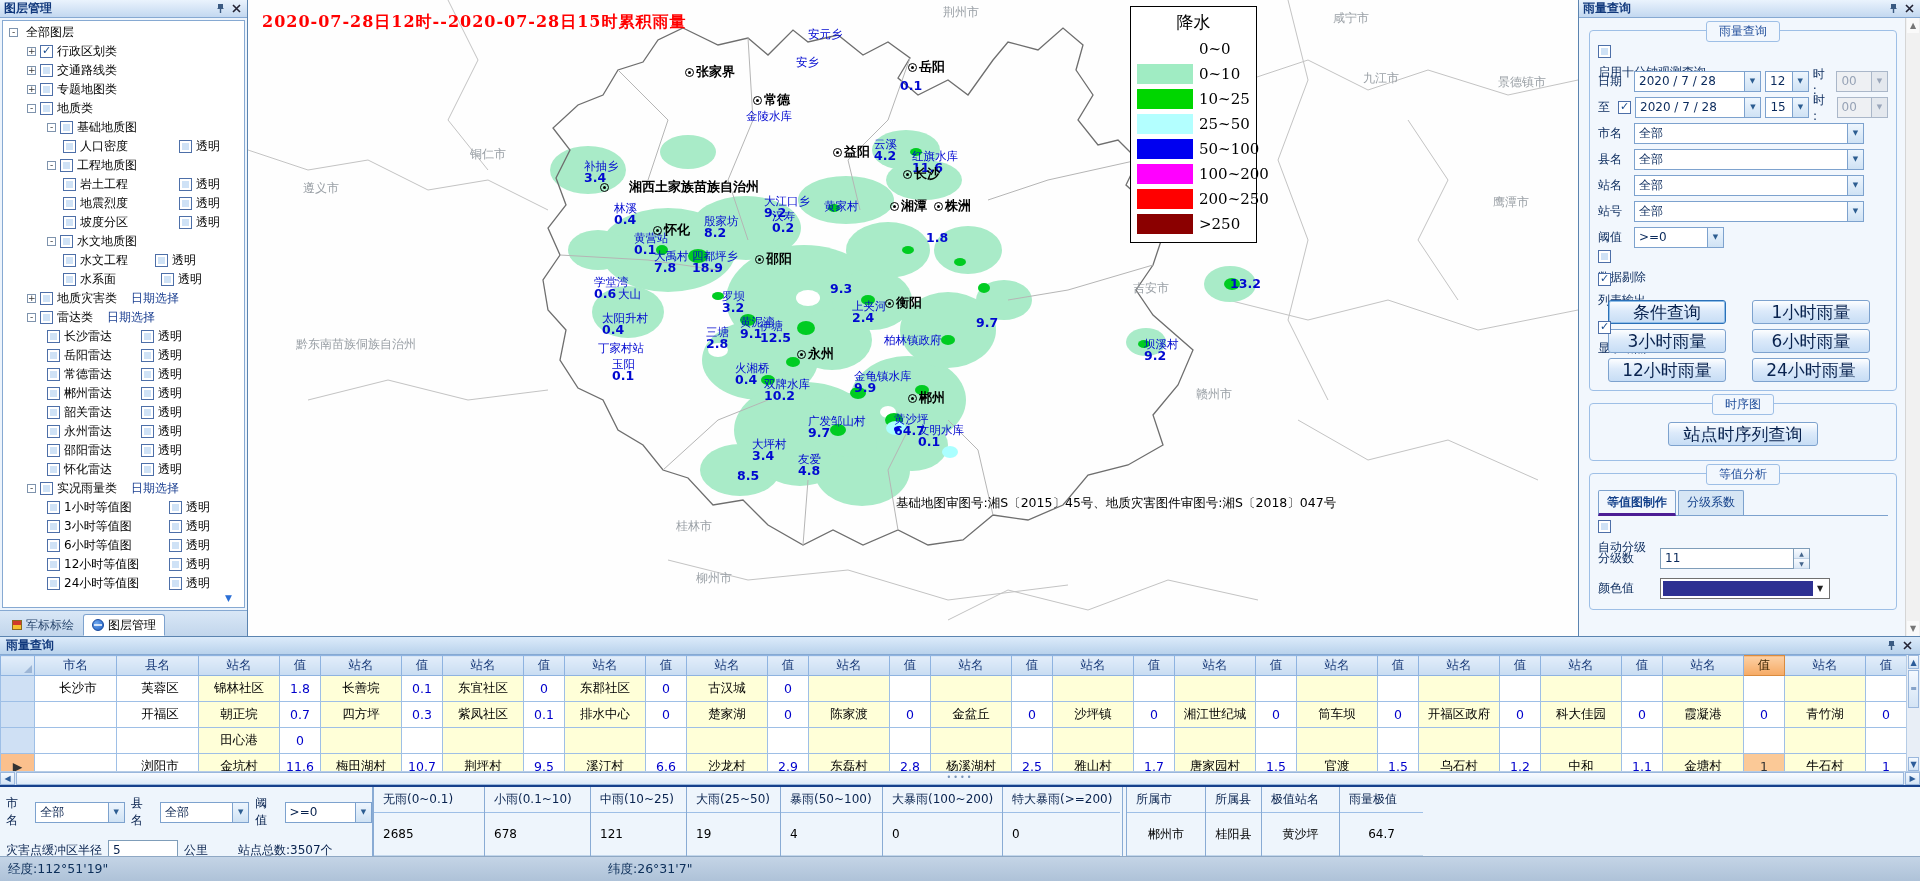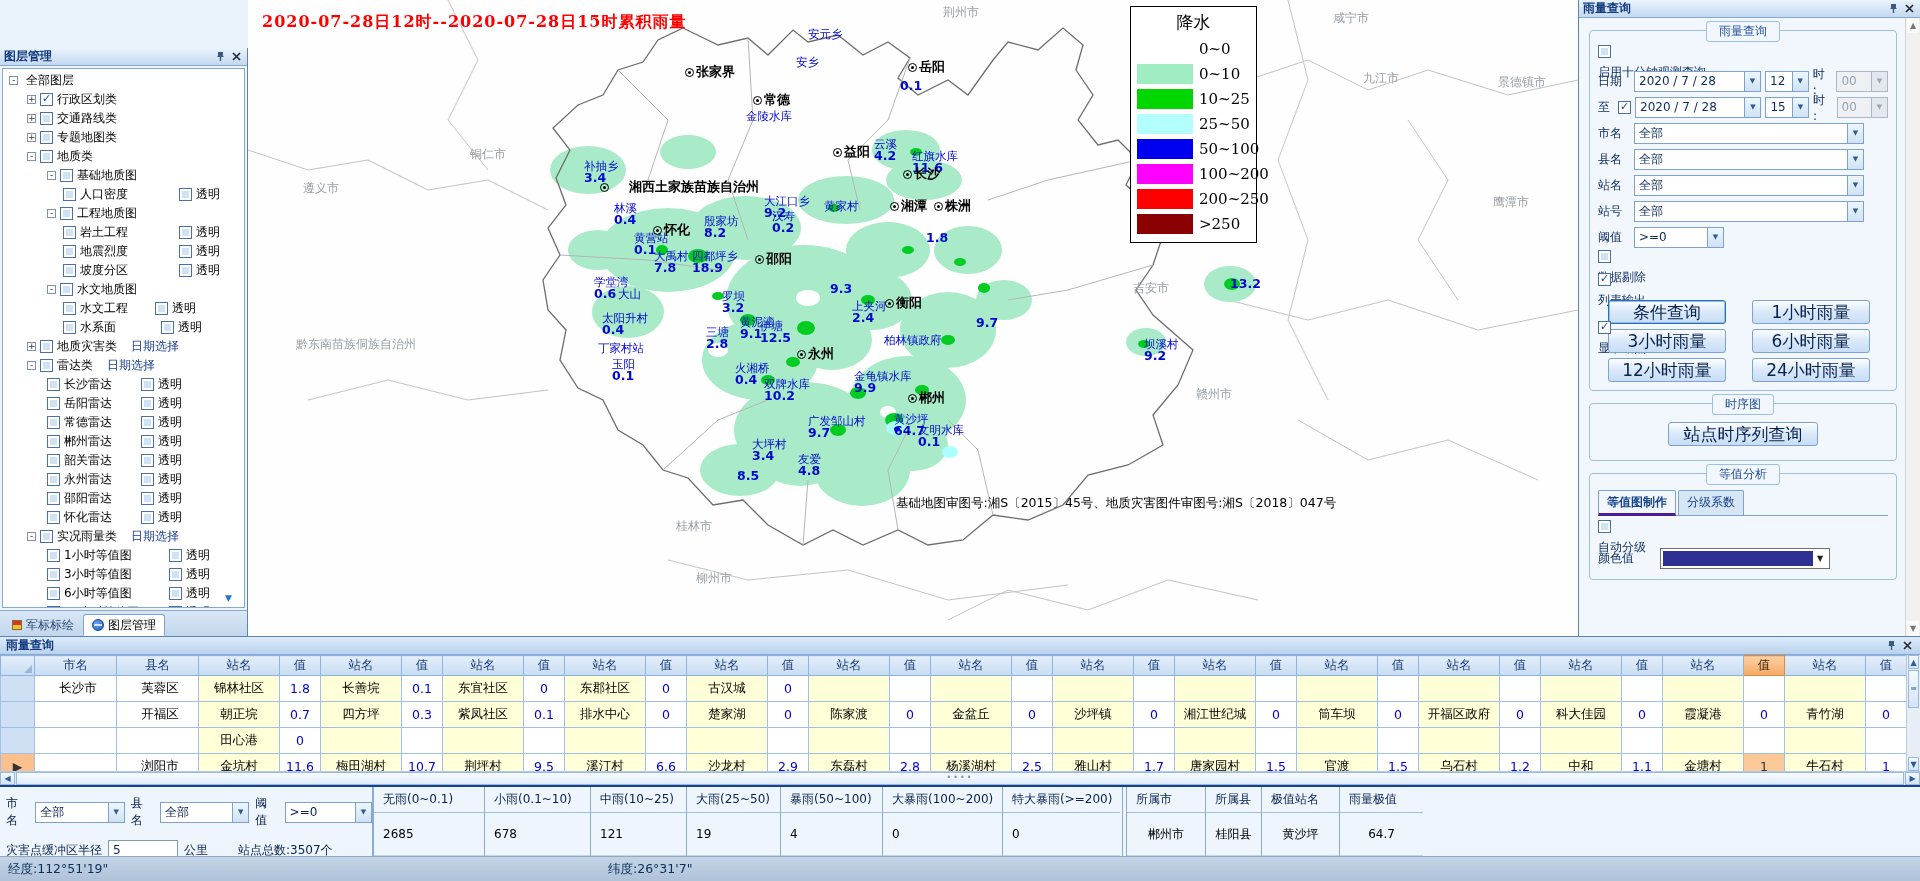--- a/index.html
+++ b/index.html
@@ -18,21 +18,21 @@
   .combo .cv { flex:1; padding:0 4px; white-space:nowrap; overflow:hidden; }
   .combo .dd { width:16px; height:100%; border-left:1px solid #7da2ce; background:linear-gradient(#eef6fe,#cfe2f4); display:flex; align-items:center; justify-content:center; }
   .combo .dd::after { content:"▼"; font-size:7px; color:#2c5d91; }
   .combo.dis { background:#eef0f3; border-color:#aab7c9; color:#97a3b6; }
   .combo.dis .dd { background:#e4e8ee; border-color:#aab7c9; }
   .combo.dis .dd::after { color:#9aa6ba; }
   .btn { height:24px; border:1px solid #7da2ce; border-radius:3px; background:linear-gradient(#fdfeff,#dceafa 45%,#c7ddf5); color:#08224e; font-size:17px; display:inline-flex; align-items:center; justify-content:center; cursor:pointer; font-family:inherit; }
   .btn.focused { border:1px solid #2a70b8; box-shadow:inset 0 0 0 1px #8ebde8; }
 
   
-  #left-panel { width:248px; background:#edf4fc; border-right:1px solid #5b84b0; display:flex; flex-direction:column; position:relative;margin-top:48px; }
+  #left-panel { width:248px; background:#edf4fc; border-right:1px solid #5b84b0; display:flex; flex-direction:column; position:relative; }
   #tree-box { flex:1; margin:2px; background:#fff; border:1px solid #86a9d2; overflow:hidden; padding-top:2px; position:relative; }
   .trow { height:19px; display:flex; align-items:center; position:relative; white-space:nowrap; }
   .exp { width:9px; height:9px; border:1px solid #7e93ad; background:#fff; font-size:9px; line-height:7px; text-align:center; color:#333; margin-right:4px; flex:none; }
   .tlabel { margin-left:4px; color:#000; }
   .tlink { margin-left:14px; color:#1b3f91; }
   .trans { position:absolute; display:flex; align-items:center; gap:4px; color:#000; }
   #tree-hint { position:absolute; right:12px; bottom:4px; color:#2a6fd6; font-size:9px; }
   #left-tabs { height:26px; background:linear-gradient(#d9e7f6,#c2d6ec); border-top:1px solid #86a9d2; display:flex; align-items:flex-end; padding-left:3px; }
   .ltab { height:22px; display:inline-flex; align-items:center; gap:4px; padding:0 8px; color:#29476e; border:1px solid transparent; }
   .ltab.active { background:#fff; border:1px solid #7da2ce; border-bottom-color:#fff; border-radius:3px 3px 0 0; color:#000; }
@@ -744,20 +744,30 @@
 
         <div class="gbox">
           <span class="gbl">等值分析</span>
           <div class="tabs">
             <span class="tab active">等值图制作</span>
             <span class="tab">分级系数</span>
           </div>
           <div class="ckrow" style="margin-top:4px">
             <span class="cb"></span>
             <span>自动分级</span>
+          </div>
+          <div class="frow" style="height:30px">
+            <span class="lb" style="width:58px">分级数</span>
+            <span class="spin">
+              <span class="sv">11</span>
+              <span class="sb">
+                  <span>▲</span>
+                  <span>▼</span>
+                </span>
+            </span>
           </div>
           <div class="frow" style="height:30px">
             <span class="lb" style="width:58px">颜色值</span>
             <span class="colorfield">
               <span class="cswatch" id="color-swatch" style="background: rgb(46, 49, 146);"></span>
               <span class="cdd">▼</span>
             </span>
           </div>
         </div>
       </div>

